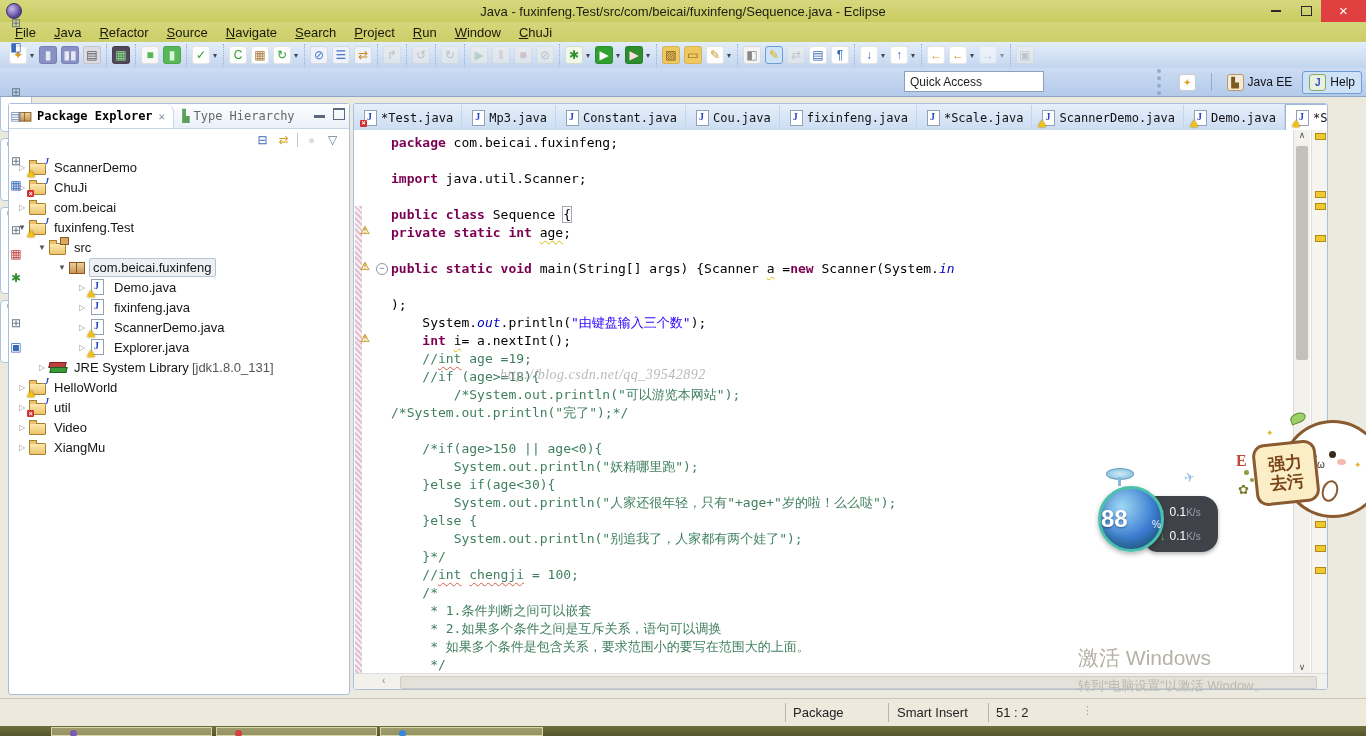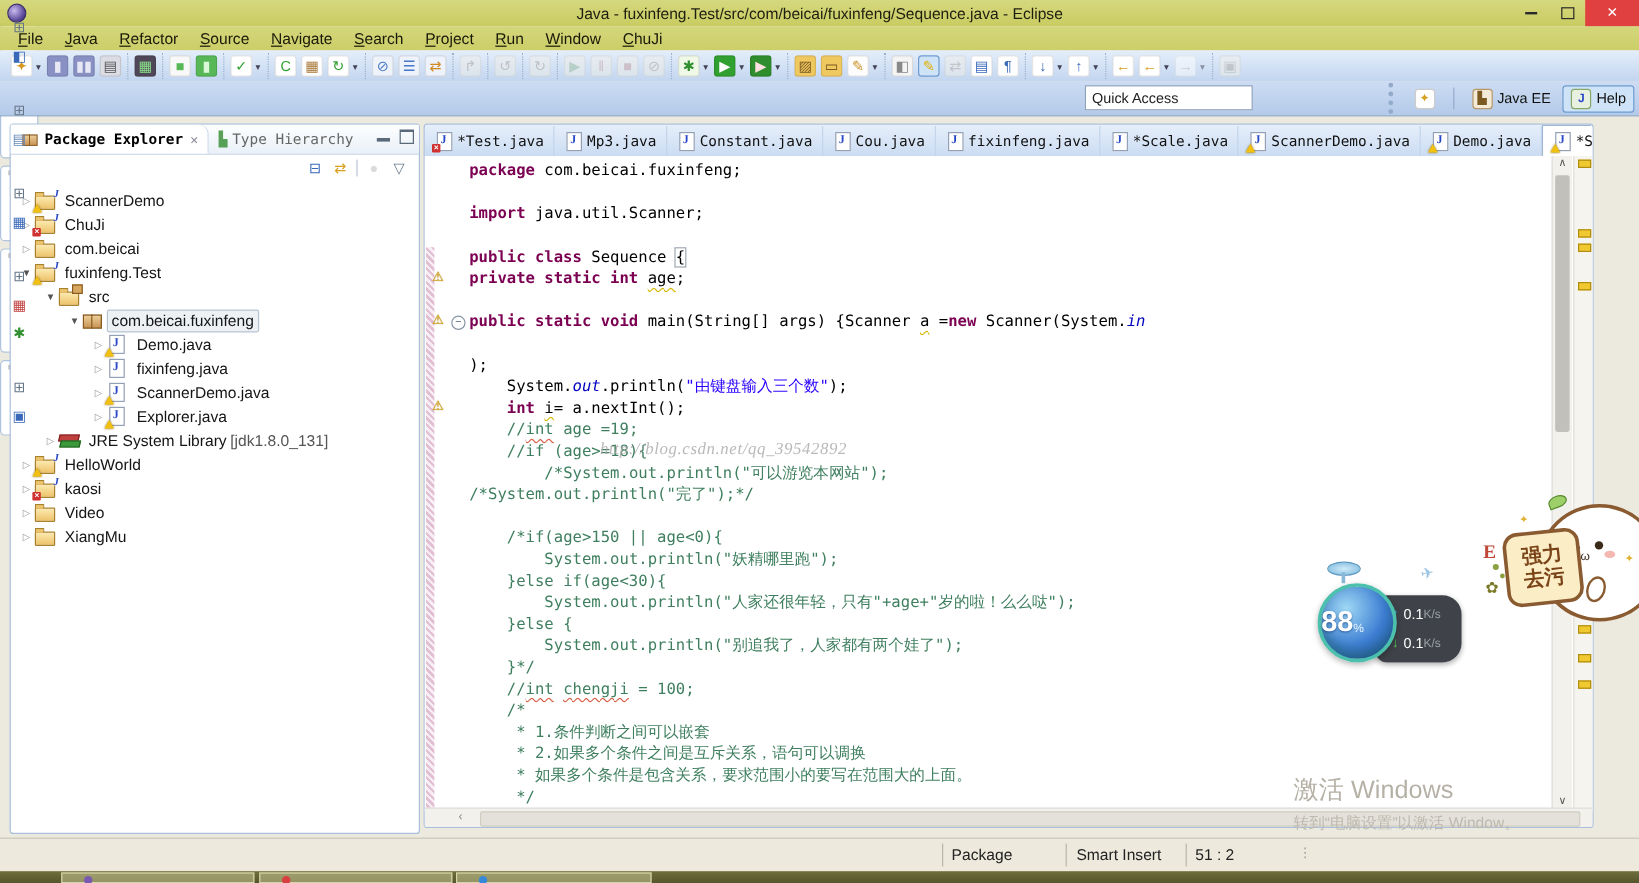--- a/index.html
+++ b/index.html
@@ -121,21 +121,21 @@
   .tkdot{position:absolute;top:2px;width:7px;height:7px;border-radius:50%;}
   
   .activate{position:absolute;left:1078px;top:644px;z-index:8;pointer-events:none;color:#b6b1a6;}
   .activate .l1{font-size:21px;}
   .activate .l2{font-size:13px;margin-top:5px;color:#bdb9af;}
   .netball{position:absolute;left:1098px;top:468px;width:126px;height:96px;z-index:9;}
   .pill{position:absolute;left:48px;top:28px;width:72px;height:56px;background:rgba(42,47,53,.9);border-radius:10px 16px 16px 10px;box-shadow:0 2px 4px rgba(0,0,0,.3);}
   .pillrow{position:absolute;left:14px;height:20px;display:flex;align-items:center;font-size:12px;color:#fff;}
   .pillrow .ar{font-size:11px;margin-right:4px;}
   .pillrow .unit{color:#9aa0a8;font-size:10px;}
-  .ball{position:absolute;left:0;top:18px;width:66px;height:66px;border-radius:50%;background:radial-gradient(circle at 35% 30%,#9fd8f4,#3e7fd4 55%,#1a4fa4);border:3px solid #4cc0ac;box-shadow:inset 0 -6px 10px rgba(20,80,40,.35),0 2px 5px rgba(0,0,0,.3);box-sizing:border-box;display:flex;align-items:center;justify-content:flex-start;}
+  .ball{position:absolute;left:0;top:18px;width:66px;height:66px;border-radius:50%;background:radial-gradient(circle at 35% 30%,#9fd8f4,#3e7fd4 55%,#1a4fa4);border:3px solid #4cc0ac;box-shadow:inset 0 -6px 10px rgba(20,80,40,.35),0 2px 5px rgba(0,0,0,.3);box-sizing:border-box;display:flex;align-items:center;justify-content:space-between;}
   .ball .pct{color:#fff;font-size:24px;font-weight:bold;text-shadow:0 1px 2px rgba(0,40,100,.6);}
   .ball .pctu{color:#e8f4ff;font-size:10px;margin-top:10px;}
   .dish{position:absolute;left:8px;top:0;width:26px;height:10px;border-radius:50%;background:radial-gradient(#cfeaf8,#7ab8dc);border:1px solid #5a98c0;}
   .dish::after{content:"";position:absolute;left:11px;top:8px;width:3px;height:9px;background:#88b8d8;}
   .plane{position:absolute;left:86px;top:2px;color:#9cc4e4;font-size:13px;transform:rotate(-12deg);}
   .sticker{position:absolute;left:1236px;top:420px;width:130px;height:100px;z-index:10;pointer-events:none;}
   .head{position:absolute;right:-18px;top:0;width:96px;height:92px;background:#fff;border:3px solid #8a5a30;border-radius:50%;}
   .eyeL{position:absolute;left:22px;top:30px;width:10px;height:6px;border-top:2px solid #3a2a1a;border-radius:50%;transform:rotate(14deg);}
   .eyeR{position:absolute;left:44px;top:28px;width:7px;height:7px;background:#3a2a1a;border-radius:50%;}
   .mouth{position:absolute;left:32px;top:36px;color:#3a2a1a;font-size:10px;}
@@ -481,21 +481,21 @@
           </span>
           <span class="lbl">HelloWorld</span>
         </div>
         <div class="trow" style="padding-left: 6px;">
           <span class="arrow c">▷</span>
           <span class="ic">
             <i class="fold"></i>
             <i class="jb">J</i>
             <i class="ov err">×</i>
           </span>
-          <span class="lbl">kaosi</span>
+          <span class="lbl">util</span>
         </div>
         <div class="trow" style="padding-left: 6px;">
           <span class="arrow c">▷</span>
           <span class="ic">
             <i class="fold"></i>
           </span>
           <span class="lbl">Video</span>
         </div>
         <div class="trow" style="padding-left: 6px;">
           <span class="arrow c">▷</span>

